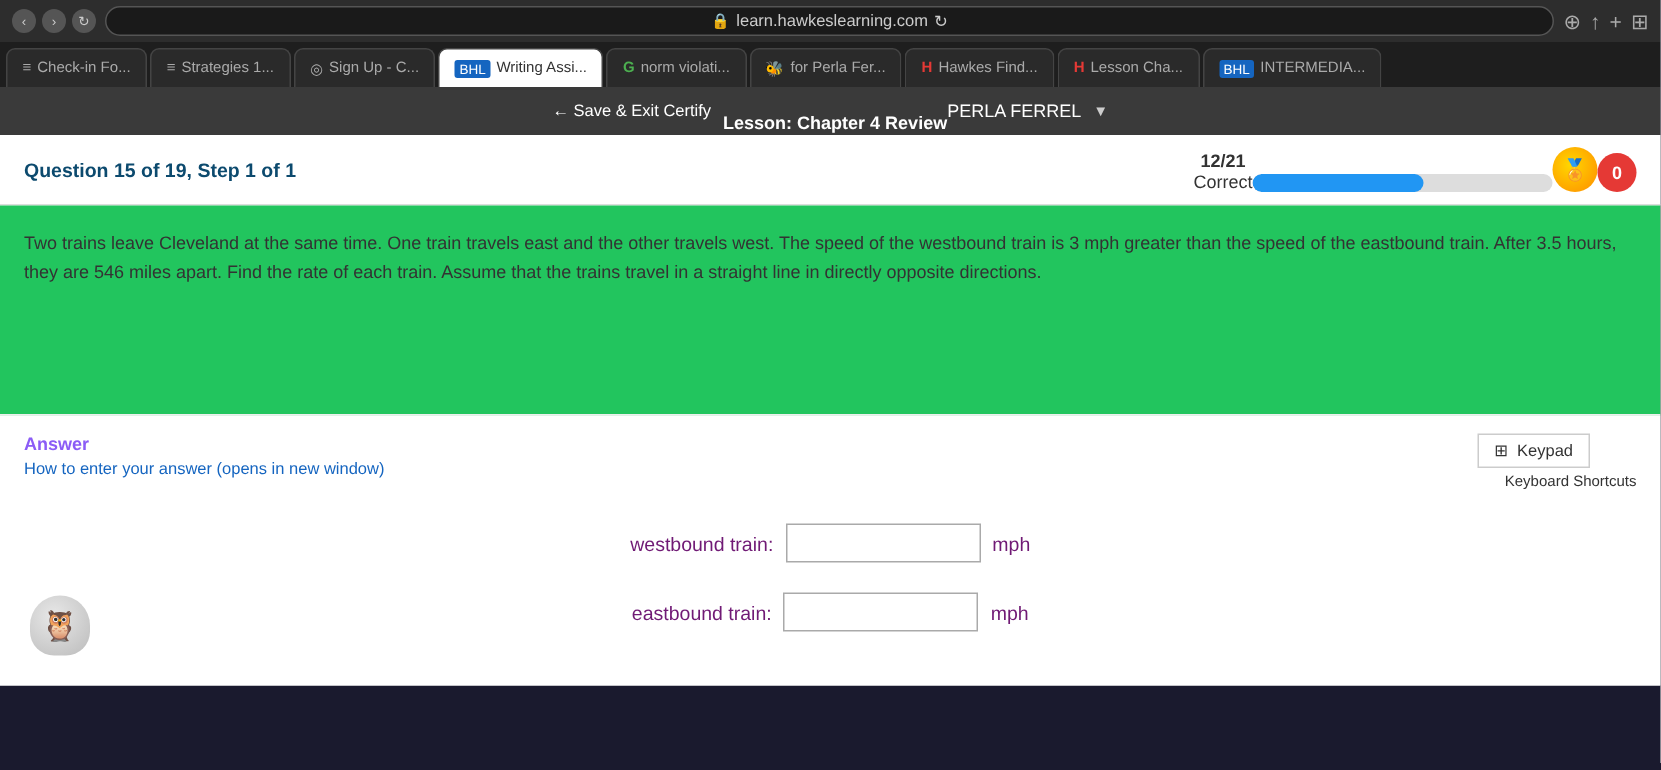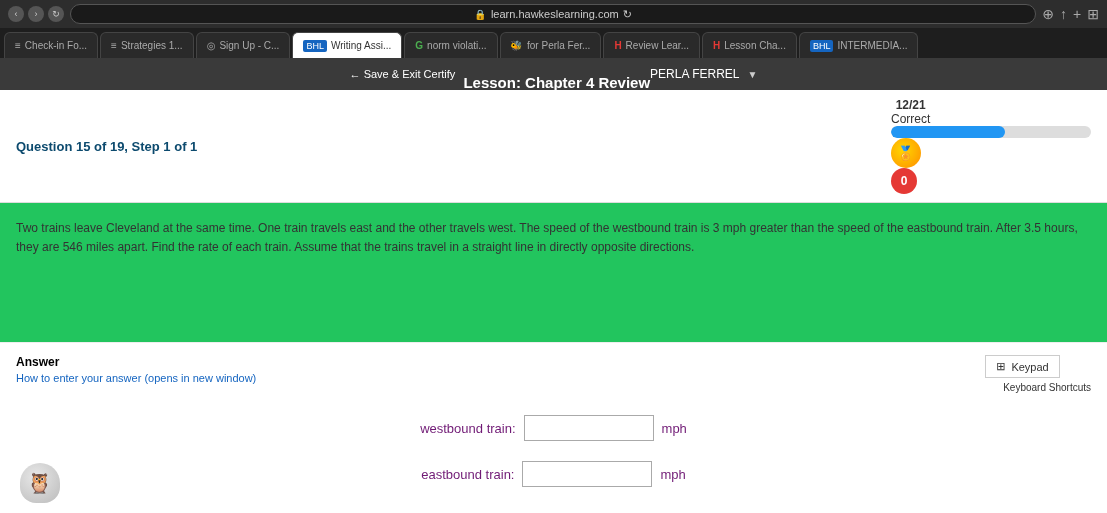--- a/index.html
+++ b/index.html
@@ -16,45 +16,45 @@
 
     
     .tab-bar { background: #1e1e1e; height: 30px; display: flex; align-items: flex-end; padding: 0 4px; overflow: hidden; }
     .tab { height: 26px; padding: 0 10px; display: flex; align-items: center; font-size: 10px; color: #aaa; border-radius: 6px 6px 0 0; cursor: pointer; white-space: nowrap; gap: 4px; background: #2a2a2a; border: 1px solid #444; border-bottom: none; margin-right: 2px; }
     .tab.active { background: #fff; color: #333; }
 
     
     .navbar { background: #3a3a3a; height: 32px; display: flex; align-items: center; padding: 0 12px; justify-content: center; }
     .nav-left { display: flex; align-items: center; gap: 8px; }
     .save-exit-btn { color: #fff; font-size: 11px; background: none; border: none; cursor: pointer; }
-    .lesson-title { color: #fff; font-size: 15px; font-weight: bold; margin-top: 16px; }
+    .lesson-title { color: #fff; font-size: 12px; font-weight: bold; margin-top: 16px; }
     .nav-right { display: flex; align-items: center; gap: 8px; color: #fff; font-size: 12px; font-weight: normal; }
     .dropdown-arrow { color: #ccc; font-size: 10px; }
 
     
     .main-content { background: #f5f5f5; padding: 0; }
 
     
     .question-header { background: #fff; padding: 8px 16px; display: flex; align-items: center; justify-content: space-between; border-bottom: 1px solid #ddd; }
     .question-label { font-size: 13px; font-weight: bold; color: #0c4a6e; }
-    .score-area { display: flex; align-items: flex-start; gap: 0; flex-direction: column; }
+    .score-area { display: flex; align-items: flex-end; gap: 0; }
     .score-text { text-align: center; font-size: 12px; color: #333; }
     .score-num { font-weight: bold; }
     .progress-bar-container { width: 200px; height: 12px; background: #ddd; border-radius: 6px; overflow: hidden; }
     .progress-bar-fill { height: 100%; background: #2196F3; border-radius: 6px; }
     .medal-icon { width: 30px; height: 30px; background: radial-gradient(circle at 40% 40%, #ffd700, #ff8c00); border-radius: 50%; display: flex; align-items: center; justify-content: center; color: #fff; font-size: 14px; }
     .score-badge { width: 26px; height: 26px; background: #e53935; border-radius: 50%; display: flex; align-items: center; justify-content: center; color: #fff; font-size: 12px; font-weight: bold; }
 
     
     .question-body { background: #22c55e; margin: 0; padding: 16px; border-bottom: 1px solid #eee; min-height: 140px; }
     .question-text { font-size: 12px; color: #333; line-height: 1.6; }
 
     
     .answer-section { background: #fff; padding: 12px 16px; position: relative; min-height: 180px; }
-    .answer-header { font-size: 12px; font-weight: bold; color: #000000; margin-bottom: 2px; }
+    .answer-header { font-size: 12px; font-weight: bold; color: #8b5cf6; margin-bottom: 2px; }
     .answer-hint { font-size: 11px; color: #1565C0; cursor: pointer; text-decoration: none; }
     .keypad-area { position: absolute; top: 12px; right: 16px; text-align: right; }
     .keypad-btn { background: #fff; border: 1px solid #ccc; padding: 4px 10px; font-size: 11px; cursor: pointer; display: flex; align-items: center; gap: 6px; color: #333; margin-bottom: 4px; }
     .keyboard-shortcuts-link { font-size: 10px; color: #333; cursor: pointer; margin-left: 18px; }
 
     
     .input-area { margin-top: 30px; display: flex; flex-direction: column; gap: 20px; align-items: center; }
     .input-row { display: flex; align-items: center; gap: 8px; font-size: 13px; color: #333; }
     .answer-input { width: 130px; height: 26px; border: 1px solid #aaa; background: #fff; padding: 2px 6px; font-size: 12px; }
     .unit-label { font-size: 13px; color: #701a75; }
@@ -105,21 +105,21 @@
   <div class="tab">
     <span style="color:#4CAF50;font-weight:bold;">G</span>
     <span>norm violati...</span>
   </div>
   <div class="tab">
     <span>🐝</span>
     <span>for Perla Fer...</span>
   </div>
   <div class="tab">
     <span style="color:#e53935;font-weight:bold;">H</span>
-    <span>Review Lear...</span>
+    <span>Hawkes Find...</span>
   </div>
   <div class="tab">
     <span style="color:#e53935;font-weight:bold;">H</span>
     <span>Lesson Cha...</span>
   </div>
   <div class="tab">
     <span style="background:#1565C0;color:#fff;padding:1px 3px;font-size:9px;border-radius:2px;">BHL</span>
     <span>INTERMEDIA...</span>
   </div>
 </div>

